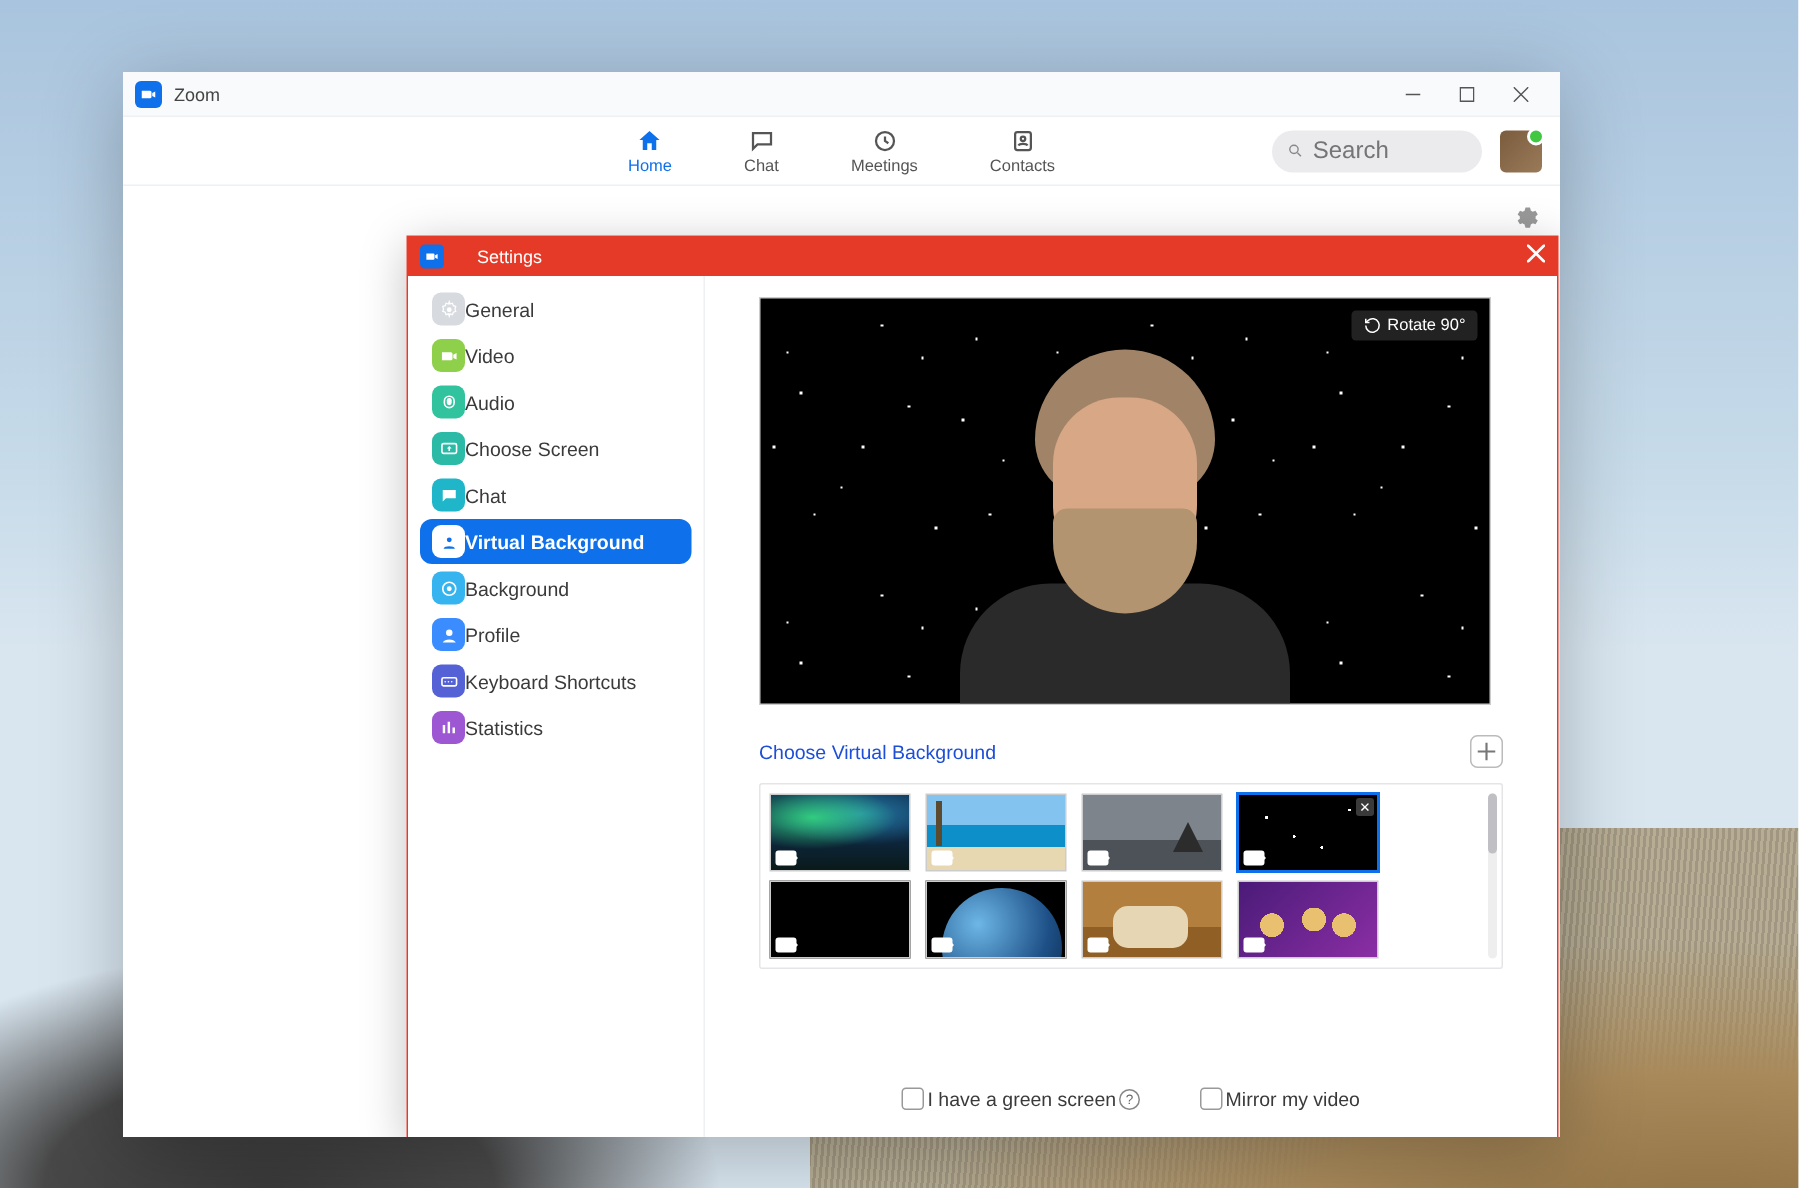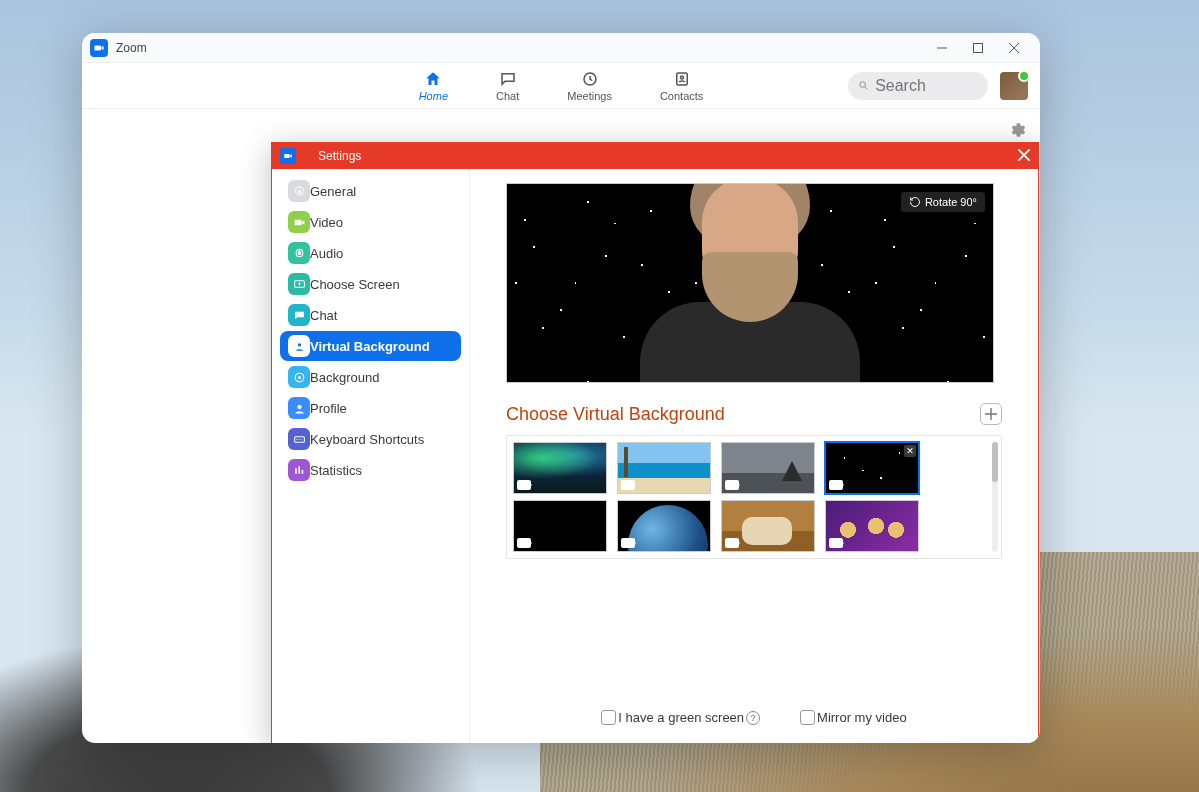--- a/index.html
+++ b/index.html
@@ -9,37 +9,37 @@
 .wallpaper { position: absolute; inset: 0; background: linear-gradient(to bottom, #a9c4de 0%, #c7dbe9 40%, #d9e6f0 55%); }
 .wallpaper::after { content:""; position:absolute; bottom:0; left:0; right:0; height:300px;
   background:
    radial-gradient(ellipse 500px 260px at 15% 100%, #3a3a3a 0%, #484848 30%, transparent 60%),
    radial-gradient(ellipse 800px 300px at 95% 110%, #8d6f42 0%, #a8895a 35%, transparent 65%);
 }
 .wallpaper .grass { position:absolute; bottom:0; right:0; width:55%; height:240px;
   background: repeating-linear-gradient(95deg, #a08758 0 2px, #7a6238 2px 4px); opacity:.6; }
 
 
-.zoom-window { position:absolute; left:82px; top:33px; width:958px; height:710px;
-  background:#fff; border-radius:13px; box-shadow:0 10px 50px rgba(0,0,0,.25); overflow:hidden; }
+.zoom-window { position:absolute; left:82px; top:48px; width:958px; height:710px;
+  background:#fff; border-radius:0; box-shadow:0 10px 50px rgba(0,0,0,.25); overflow:hidden; }
 
 .titlebar { height:30px; background:#f9fafb; border-bottom:1px solid #eef0f2;
   display:flex; align-items:center; padding:0 8px; }
 .titlebar .app-icon { width:18px; height:18px; background:#0e71eb; border-radius:4px; display:flex; align-items:center; justify-content:center; }
 .titlebar .app-icon svg { width:12px; height:12px; fill:#fff; }
 .titlebar .title { margin-left:8px; font-size:12px; color:#444; }
 .titlebar .spacer { flex:1; }
 .win-btn { width:36px; height:30px; display:flex; align-items:center; justify-content:center; color:#666; }
 .win-btn svg { width:10px; height:10px; }
 
 .topnav { height:46px; background:#fff; border-bottom:1px solid #eef0f2;
   display:flex; align-items:center; justify-content:center; position:relative; }
 .nav-items { display:flex; gap:48px; }
 .nav-item { display:flex; flex-direction:column; align-items:center; gap:2px; color:#555; cursor:pointer; }
-.nav-item.active { color:#0e71eb;font-style:italic; }
+.nav-item.active { color:#0e71eb; }
 .nav-item .ni-icon { height:18px; display:flex; align-items:center; }
 .nav-item .ni-label { font-size:11px; }
 .topnav .right { position:absolute; right:12px; display:flex; align-items:center; gap:12px; }
 .search-box { width:140px; height:28px; background:#ebebee; border-radius:14px; display:flex; align-items:center; padding:0 10px; gap:6px; }
 .search-box svg { width:13px; height:13px; stroke:#888; fill:none; }
 .search-box input { border:none; background:transparent; outline:none; font-size:16px; color:#7f1d1d; width:100%; }
 .avatar { width:28px; height:28px; border-radius:4px; background:linear-gradient(135deg,#7a5c3e,#9a7a58); position:relative; }
 .avatar::after { content:""; position:absolute; top:-2px; right:-2px; width:8px; height:8px; background:#42c742; border:2px solid #fff; border-radius:50%; }
 .gear-btn { position:absolute; right:14px; top:88px; color:#888; cursor:pointer; }
 
@@ -55,21 +55,21 @@
 .settings-body { display:flex; height:calc(100% - 26px); }
 
 .side { width:198px; border-right:1px solid #eef0f2; padding:6px 8px; }
 .side-item { display:flex; align-items:center; height:30px; padding:0 8px;
   border-radius:8px; margin:1px 0; color:#3a3a3a; font-size:13px; cursor:pointer; }
 .side-item .si-icon { width:22px; height:22px; border-radius:6px; display:flex; align-items:center; justify-content:center; }
 .side-item.active { background:#0e71eb; color:#fff; font-weight:600; }
 
 .content { flex:1; padding:14px 30px; position:relative; }
 
-.preview { position:relative; width:488px; height:200px; margin-left:6px;
+.preview { position:relative; width:488px; height:272px; margin-left:6px;
   background:#000; border:1px solid #ccc; overflow:hidden; }
 .preview .stars { position:absolute; inset:0;
   background:
    radial-gradient(1px 1px at 10% 20%, #fff 99%, transparent),
    radial-gradient(1px 1px at 30% 70%, #fff 99%, transparent),
    radial-gradient(1px 1px at 55% 40%, #fff 99%, transparent),
    radial-gradient(1px 1px at 80% 15%, #fff 99%, transparent),
    radial-gradient(1px 1px at 90% 60%, #fff 99%, transparent),
    radial-gradient(1px 1px at 20% 80%, #fff 99%, transparent),
    radial-gradient(1px 1px at 65% 85%, #fff 99%, transparent),
@@ -83,21 +83,21 @@
   background-repeat:repeat; background-size:180px 180px; }
 .preview .person { position:absolute; left:50%; bottom:0; transform:translateX(-50%); width:260px; height:260px; }
 .preview .person .hair { position:absolute; top:24px; left:70px; width:120px; height:100px; background:#a18468; border-radius:60px 60px 40px 40px; }
 .preview .person .face { position:absolute; top:56px; left:82px; width:96px; height:120px; background:#d7a786; border-radius:46px 46px 50px 50px; }
 .preview .person .beard { position:absolute; top:130px; left:82px; width:96px; height:70px; background:#b39470; border-radius:10px 10px 50px 50px; }
 .preview .person .body { position:absolute; bottom:0; left:20px; width:220px; height:80px; background:#2a2a2a; border-radius:60px 60px 0 0; }
 .rotate-btn { position:absolute; top:8px; right:8px; background:rgba(40,40,40,.85); color:#fff;
   font-size:11px; padding:4px 8px; border-radius:3px; display:flex; align-items:center; gap:4px; cursor:pointer; }
 
 .choose-row { display:flex; align-items:center; justify-content:space-between; margin:20px 6px 10px; }
-.choose-row .label { color:#c2410c; font-size:18px; }
+.choose-row .label { color:#1d4ed8; font-size:13px; }
 .add-btn { width:22px; height:22px; border:1px solid #bbb; border-radius:5px; display:flex; align-items:center; justify-content:center; color:#666; cursor:pointer; }
 
 .thumbs-wrap { border:1px solid #e5e5e8; border-radius:2px; padding:6px; margin:0 6px; position:relative; }
 .thumbs { display:grid; grid-template-columns:repeat(4, 94px); gap:6px 10px; }
 .thumb { width:94px; height:52px; position:relative; border:1px solid #ccc; cursor:pointer; overflow:hidden; }
 .thumb.selected { outline:2px solid #0e71eb; outline-offset:-1px; }
 .thumb .remove { position:absolute; top:2px; right:2px; width:12px; height:12px; background:#3a3a3a; color:#fff; font-size:9px; display:flex; align-items:center; justify-content:center; border-radius:2px; }
 .thumb .cam { position:absolute; bottom:3px; left:3px; width:14px; height:10px; background:#fff; border-radius:2px; }
 .thumb .cam::after { content:""; position:absolute; right:-4px; top:2px; border:3px solid transparent; border-left-color:#fff; }
 .thumbs-scroll { position:absolute; right:3px; top:6px; bottom:6px; width:6px; background:#eee; border-radius:3px; }

